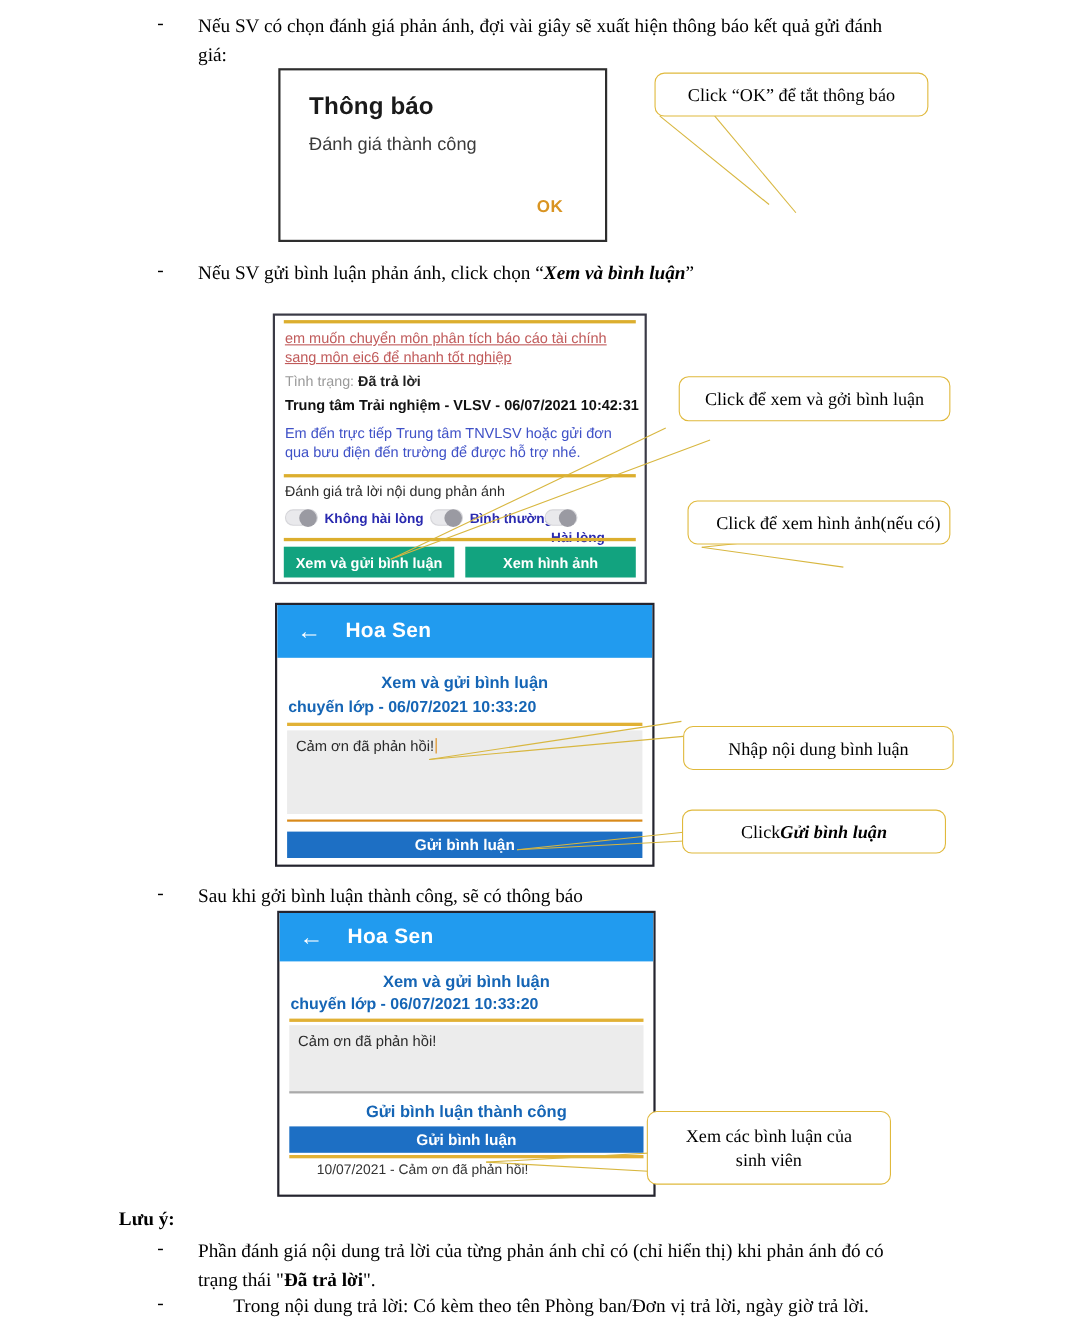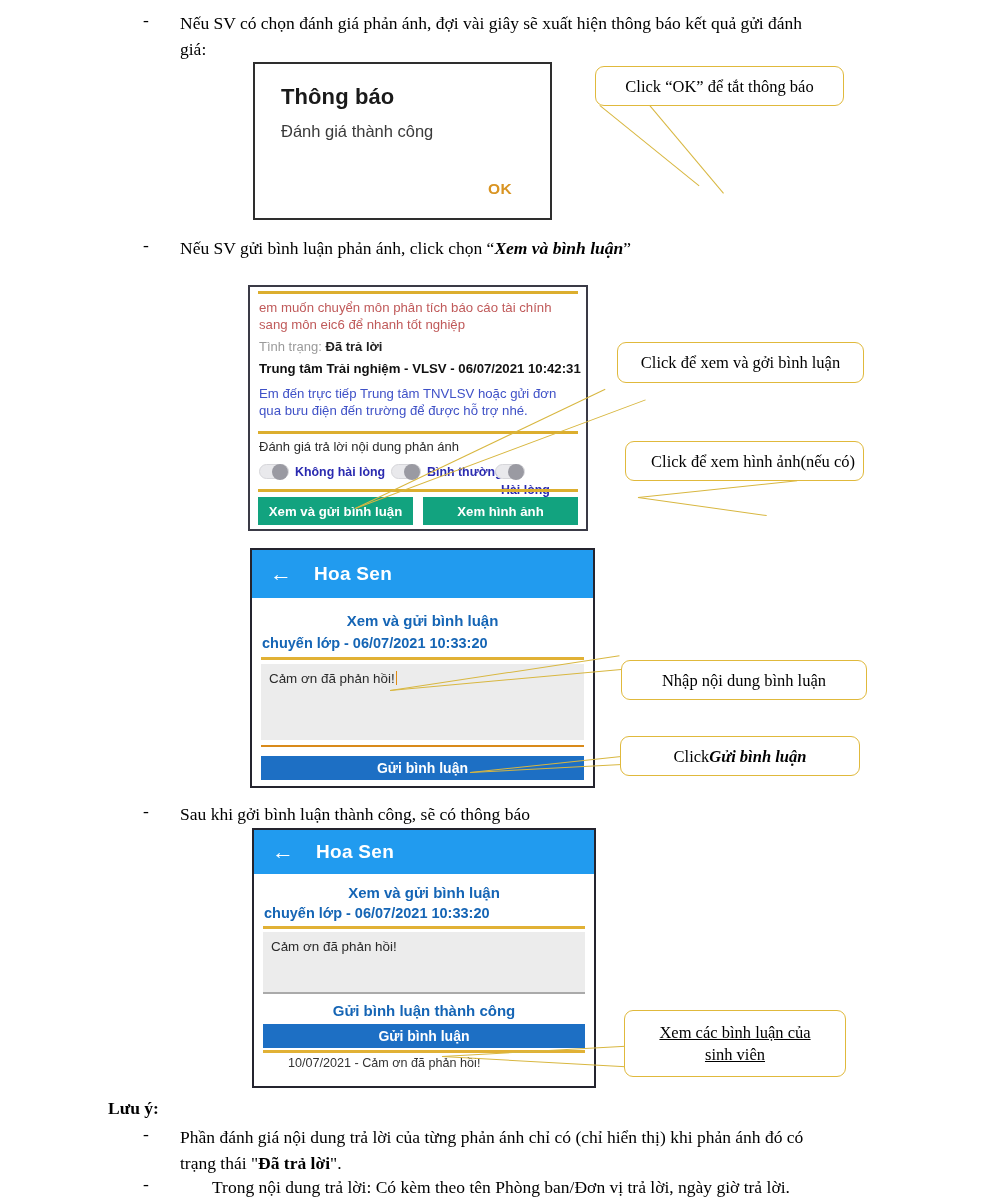--- a/index.html
+++ b/index.html
@@ -97,20 +97,21 @@
     z-index: 3;
   }
   #shot-reply .toprule {
     position: absolute; left: 8px; right: 8px; top: 4px;
     height: 3px; background: #dcae2e;
   }
   #shot-reply .content-text {
     position: absolute; left: 9px; right: 8px; top: 12px;
     font-size: 13.2px; line-height: 17px;
     color: #c05a5a;
+    text-decoration: underline;
   }
   #shot-reply .status-row {
     position: absolute; left: 9px; top: 52px;
     font-size: 13px; color: #9a9a9a;
   }
   #shot-reply .status-row b { color: #202020; font-weight: bold; }
   #shot-reply .dept-row {
     position: absolute; left: 9px; top: 74px;
     font-size: 13.2px; font-weight: bold; color: #111;
   }
@@ -277,21 +278,21 @@
   <div class="btn-row">
     <div class="gbtn">Xem và gửi bình luận</div>
     <div class="gbtn">Xem hình ảnh</div>
   </div>
 </div>
 
 <div class="callout" style="left:617px; top:342px; width:247px; height:41px;">Click  để xem và gởi bình luận</div>
 <div class="leader" style="left:355px; top:508px; width:277px; transform:rotate(-25.5deg);"></div>
 <div class="leader" style="left:355px; top:508px; width:310px; transform:rotate(-20.5deg);"></div>
 
-<div class="callout" style="left:625px; top:441px; width:239px; height:40px;padding-left:25px;">Click để xem hình ảnh(nếu có)</div>
+<div class="callout" style="left:625px; top:455px; width:239px; height:40px;padding-left:25px;">Click để xem hình ảnh(nếu có)</div>
 <div class="leader" style="left:638px; top:497px; width:130px; transform:rotate(8deg);"></div>
 <div class="leader" style="left:638px; top:497px; width:160px; transform:rotate(-6deg);"></div>
 
 <div class="shot-hoasen" id="shot-comment" style="left:250px; top:548px; width:345px; height:240px;">
   <div class="hs-appbar">
     <span class="hs-back">←</span>
     <span class="hs-apptitle">Hoa Sen</span>
   </div>
   <div class="hs-screen-title" style="top:62px;">Xem và gửi bình luận</div>
   <div class="hs-subject" style="top:85px;">chuyến lớp - 06/07/2021 10:33:20</div>
@@ -328,21 +329,21 @@
   <div class="hs-textarea" style="top:102px; height:62px;">
     <span>Cảm ơn đã phản hồi!</span>
   </div>
   <div class="hs-rule-grey" style="top:162px;"></div>
   <div class="hs-success" style="top:172px;">Gửi bình luận thành công</div>
   <div class="hs-submit" style="top:194px;">Gửi bình luận</div>
   <div class="hs-rule-gold" style="top:220px;"></div>
   <div class="hs-comment" style="top:226px;">10/07/2021 - Cảm ơn đã phản hồi!</div>
 </div>
 
-<div class="callout callout-two-line" style="left:624px; top:1010px; width:222px; height:67px; flex-direction:column;text-decoration:underline;">
+<div class="callout callout-two-line" style="left:588px; top:1010px; width:222px; height:67px; flex-direction:column;">
   <span>Xem các bình luận của</span>
   <span>sinh viên</span>
 </div>
 <div class="leader" style="left:442px; top:1056px; width:184px; transform:rotate(-3.2deg);"></div>
 <div class="leader" style="left:442px; top:1056px; width:184px; transform:rotate(3.2deg);"></div>
 
 <div class="notes-head">Lưu ý:</div>
 
 <span class="bullet-dash" style="left:143px; top:1124px;">-</span>
 <div class="doc-line" style="left:180px; top:1124px; width:790px;">Phần đánh giá nội dung trả lời của từng phản ánh chỉ có (chỉ hiển thị) khi phản ánh đó có</div>

